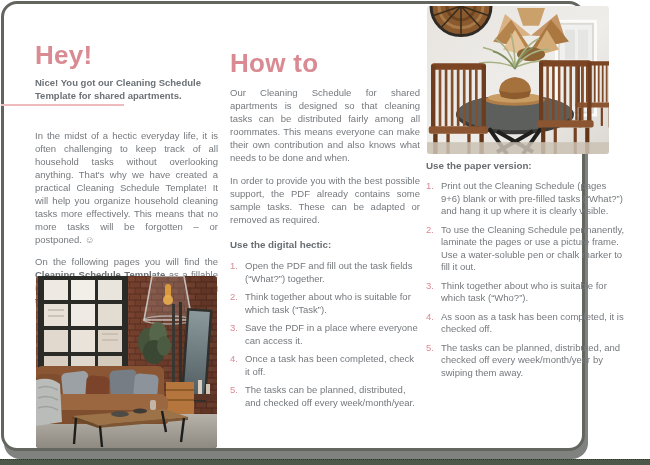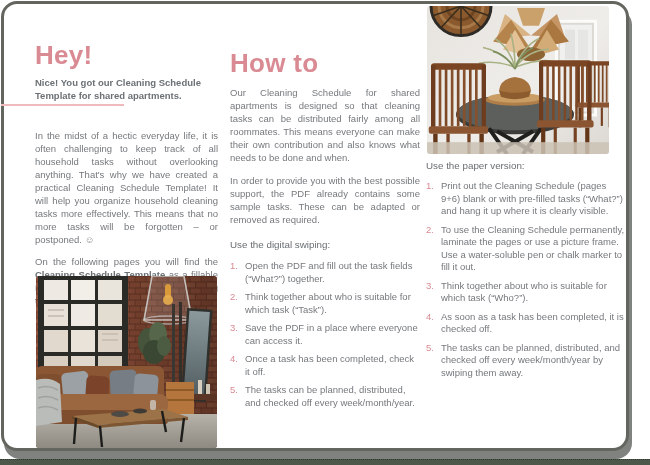--- a/index.html
+++ b/index.html
@@ -1,36 +1,36 @@
 <!DOCTYPE html>
 <html><head>
 <meta charset="utf-8">
 <style>
   html,body{margin:0;padding:0;}
   body{width:650px;height:465px;background:#ffffff;font-family:"Liberation Sans",sans-serif;overflow:hidden;}
   .canvas{position:relative;width:650px;height:465px;background:#ffffff;overflow:hidden;}
   .sheet{
-    position:absolute;left:1px;top:1px;width:628px;height:450px;
+    position:absolute;left:1px;top:1px;width:584px;height:450px;
     background:#ffffff;border:3px solid #63665f;border-radius:16px;
     box-sizing:border-box;box-shadow:3px 8px 0 0 #7f827e;
   }
   .bottom-strip{
     position:absolute;left:0;right:0;bottom:0;height:5px;
     background:#4d574a;border-top:1px dotted #2f3a2e;
   }
   .col{position:absolute;}
   .col-left{left:31px;top:38px;width:183px;}
   .col-mid{left:226px;top:46px;width:190px;}
   .col-right{left:422px;top:155px;width:200px;}
   h1{margin:0;font-size:26px;line-height:26px;font-weight:bold;color:#d98a92;letter-spacing:.3px;}
   .lead{margin:8px 0 16px 0;font-size:9.5px;line-height:13px;font-weight:bold;color:#6c7176;}
   .body{margin:10px 0 0 0;font-size:9.5px;line-height:13px;color:#75797d;text-align:justify;}
   .body strong{color:#6c7176;}
   .divider{position:absolute;left:-3px;top:100px;width:123px;height:2px;background:#eebabd;}
-  .subhead{margin:12px 0 0 0;font-size:9.8px;line-height:13px;font-weight:normal;color:#696e72;}
+  .subhead{margin:12px 0 0 0;font-size:9.8px;line-height:13px;font-weight:bold;color:#696e72;}
   .list{margin-top:9px;}
   .step{display:flex;margin-bottom:6px;font-size:9.5px;line-height:12.5px;color:#75797d;}
   .step .num{flex:0 0 15px;width:15px;color:#d98a92;}
   .step .txt{flex:1;}
   .closing{margin:13px 0 0 0;font-size:10.3px;line-height:14px;font-weight:bold;color:#d5808b;}
   .photo{position:absolute;border-radius:3px;overflow:hidden;}
   .photo svg{display:block;width:100%;height:100%;}
   .photo-living{left:32px;top:272px;width:181px;height:172px;}
   .photo-dining{left:423px;top:2px;width:182px;height:148px;}
 </style>
@@ -46,21 +46,21 @@
       <h1>Hey!</h1>
       <p class="lead">Nice! You got our Cleaning Schedule Template for shared apartments.</p>
       <p class="body" style="margin-top:27px;">In the midst of a hectic everyday life, it is often challenging to keep track of all household tasks without overlooking anything. That's why we have created a practical Cleaning Schedule Template! It will help you organize household cleaning tasks more effectively. This means that no more tasks will be forgotten – or postponed. ☺</p>
       <p class="body" style="margin-top:9px;"><span>On the following pages you will find the </span><strong>Cleaning Schedule Template</strong><span> as a fillable PDF as well as an overview of </span><strong>cleaning tasks with appropriate intervals</strong><span>.</span></p>
     </div>
 
     <div class="col col-mid">
       <h1>How to</h1>
       <p class="body">Our Cleaning Schedule for shared apartments is designed so that cleaning tasks can be distributed fairly among all roommates. This means everyone can make their own contribution and also knows what needs to be done and when.</p>
       <p class="body" style="">In order to provide you with the best possible support, the PDF already contains some sample tasks. These can be adapted or removed as required.</p>
-      <p class="subhead">Use the digital swiping:</p>
+      <p class="subhead">Use the digital hectic:</p>
       <div class="list">
         <div class="step">
           <span class="num">1.</span>
           <span class="txt">Open the PDF and fill out the task fields (“What?”) together.</span>
         </div>
         <div class="step">
           <span class="num">2.</span>
           <span class="txt">Think together about who is suitable for which task (“Task”).</span>
         </div>
         <div class="step">

